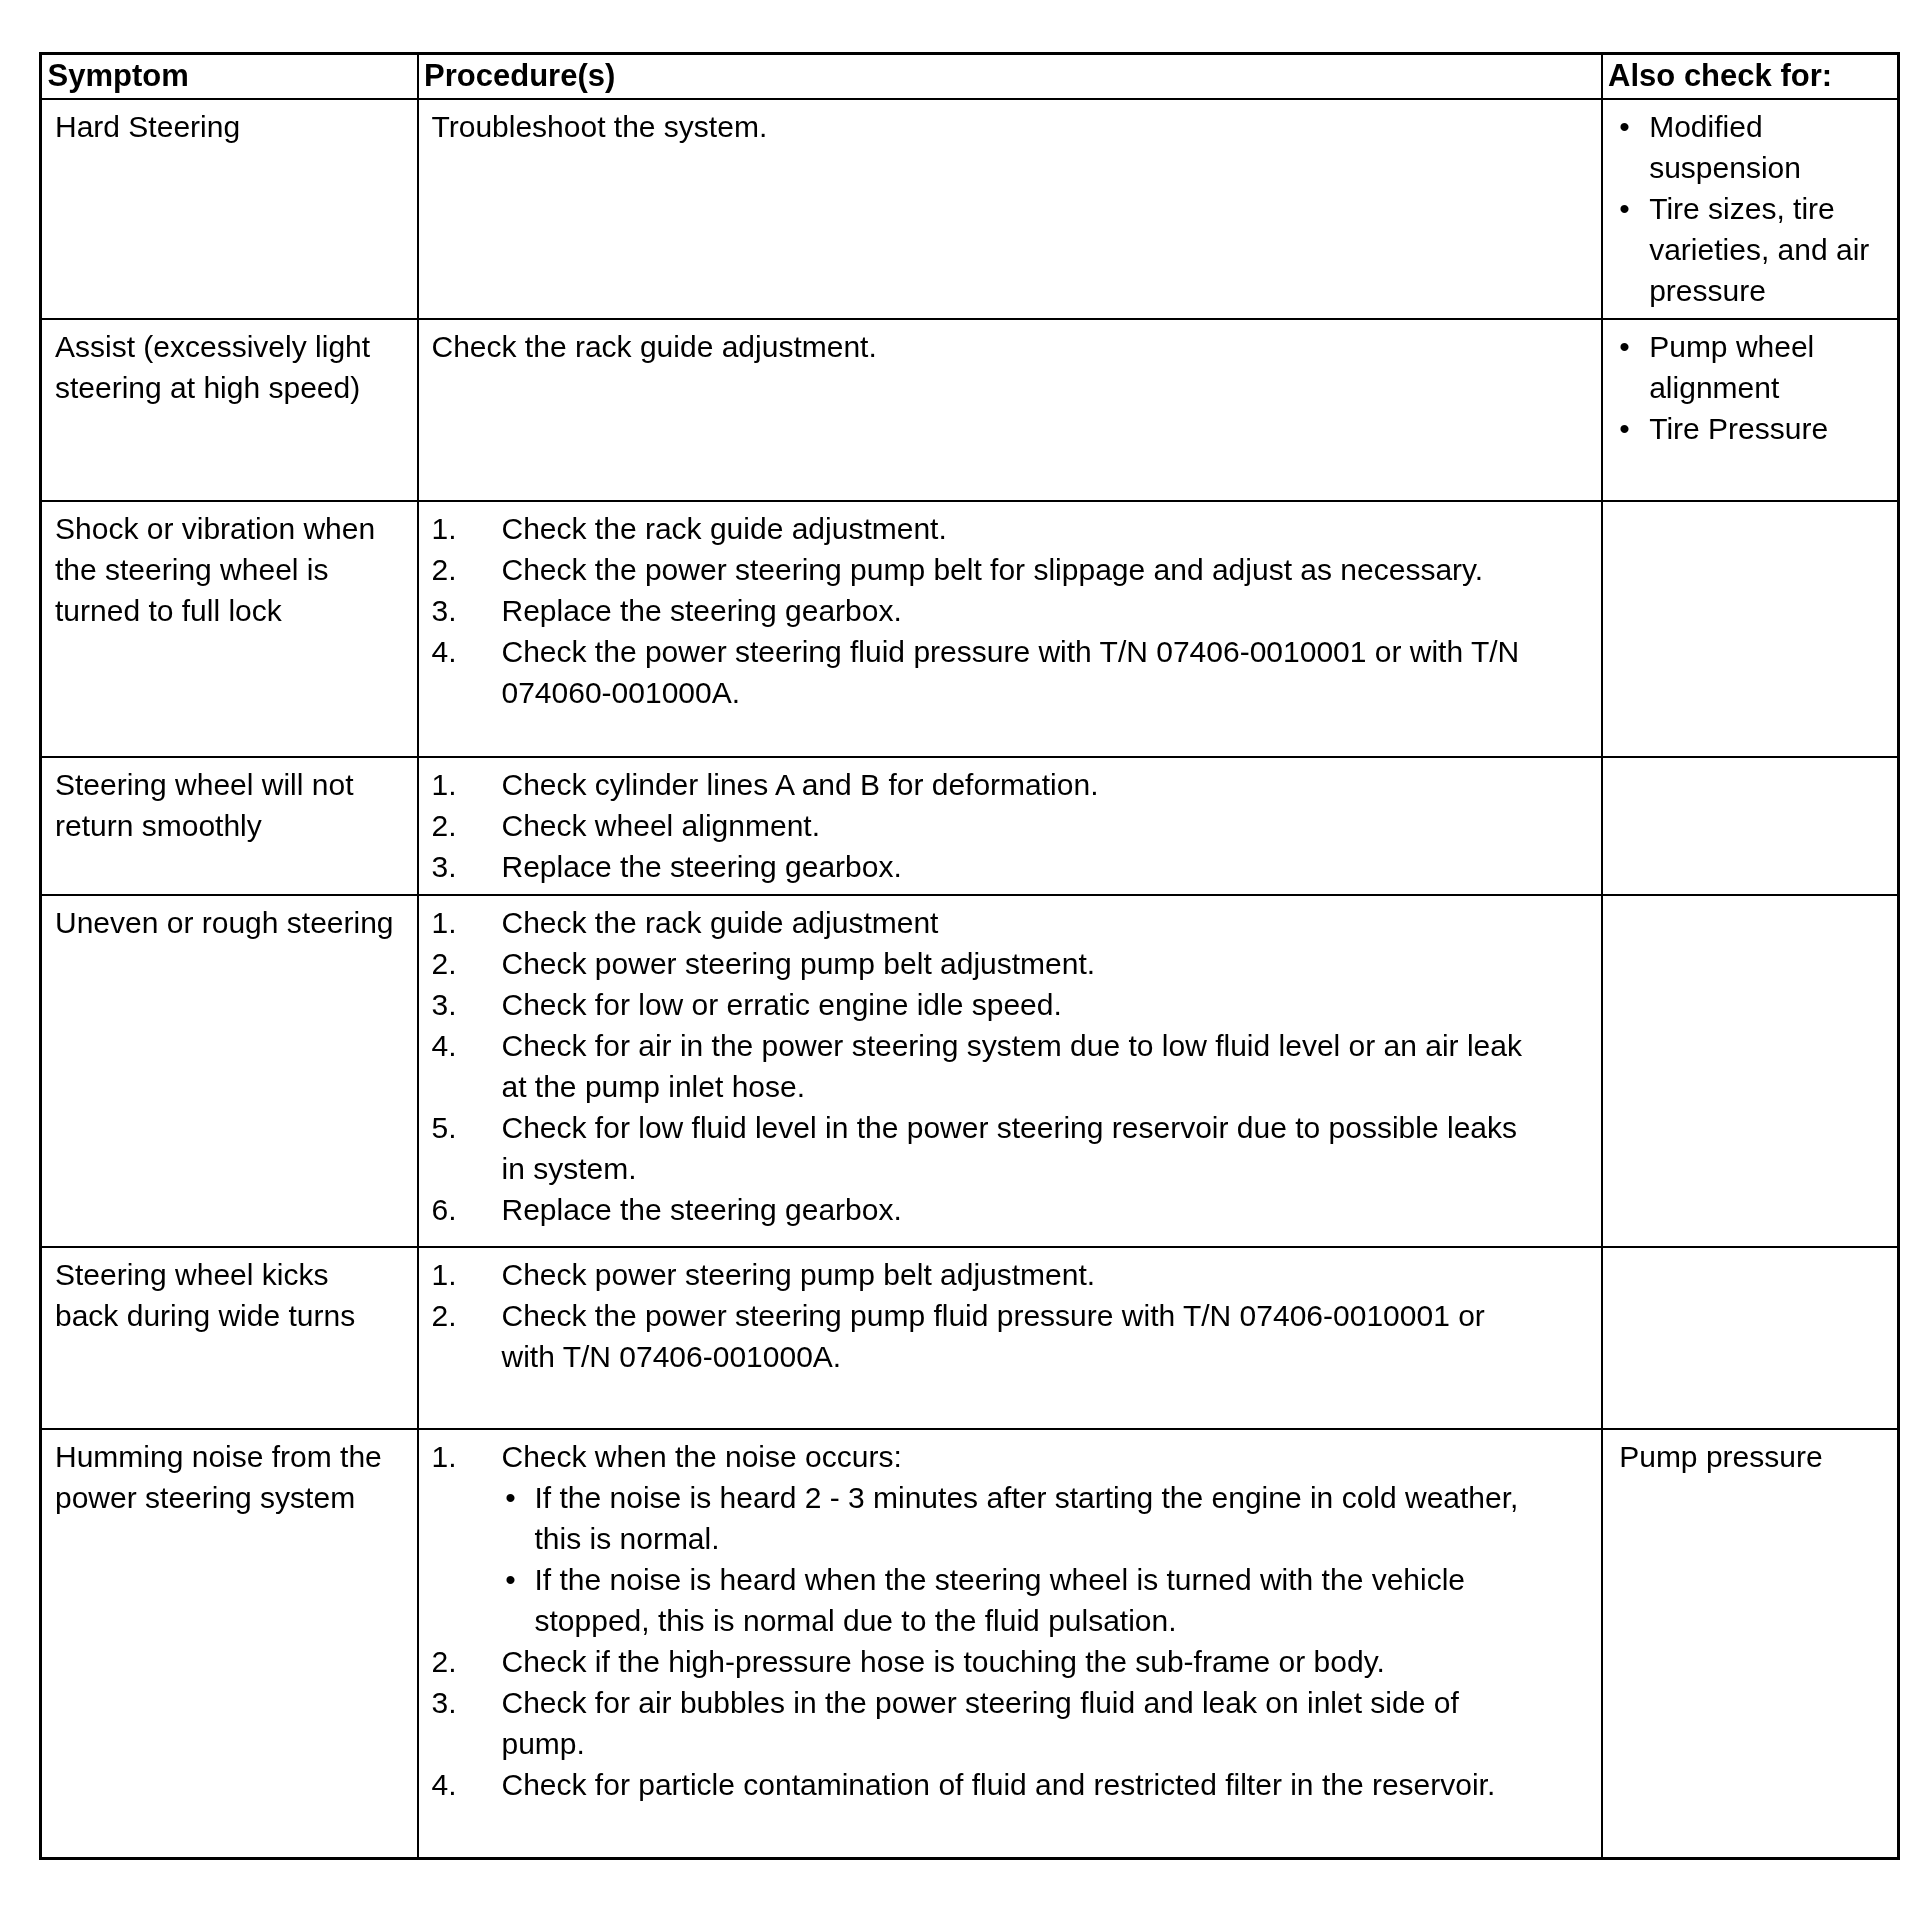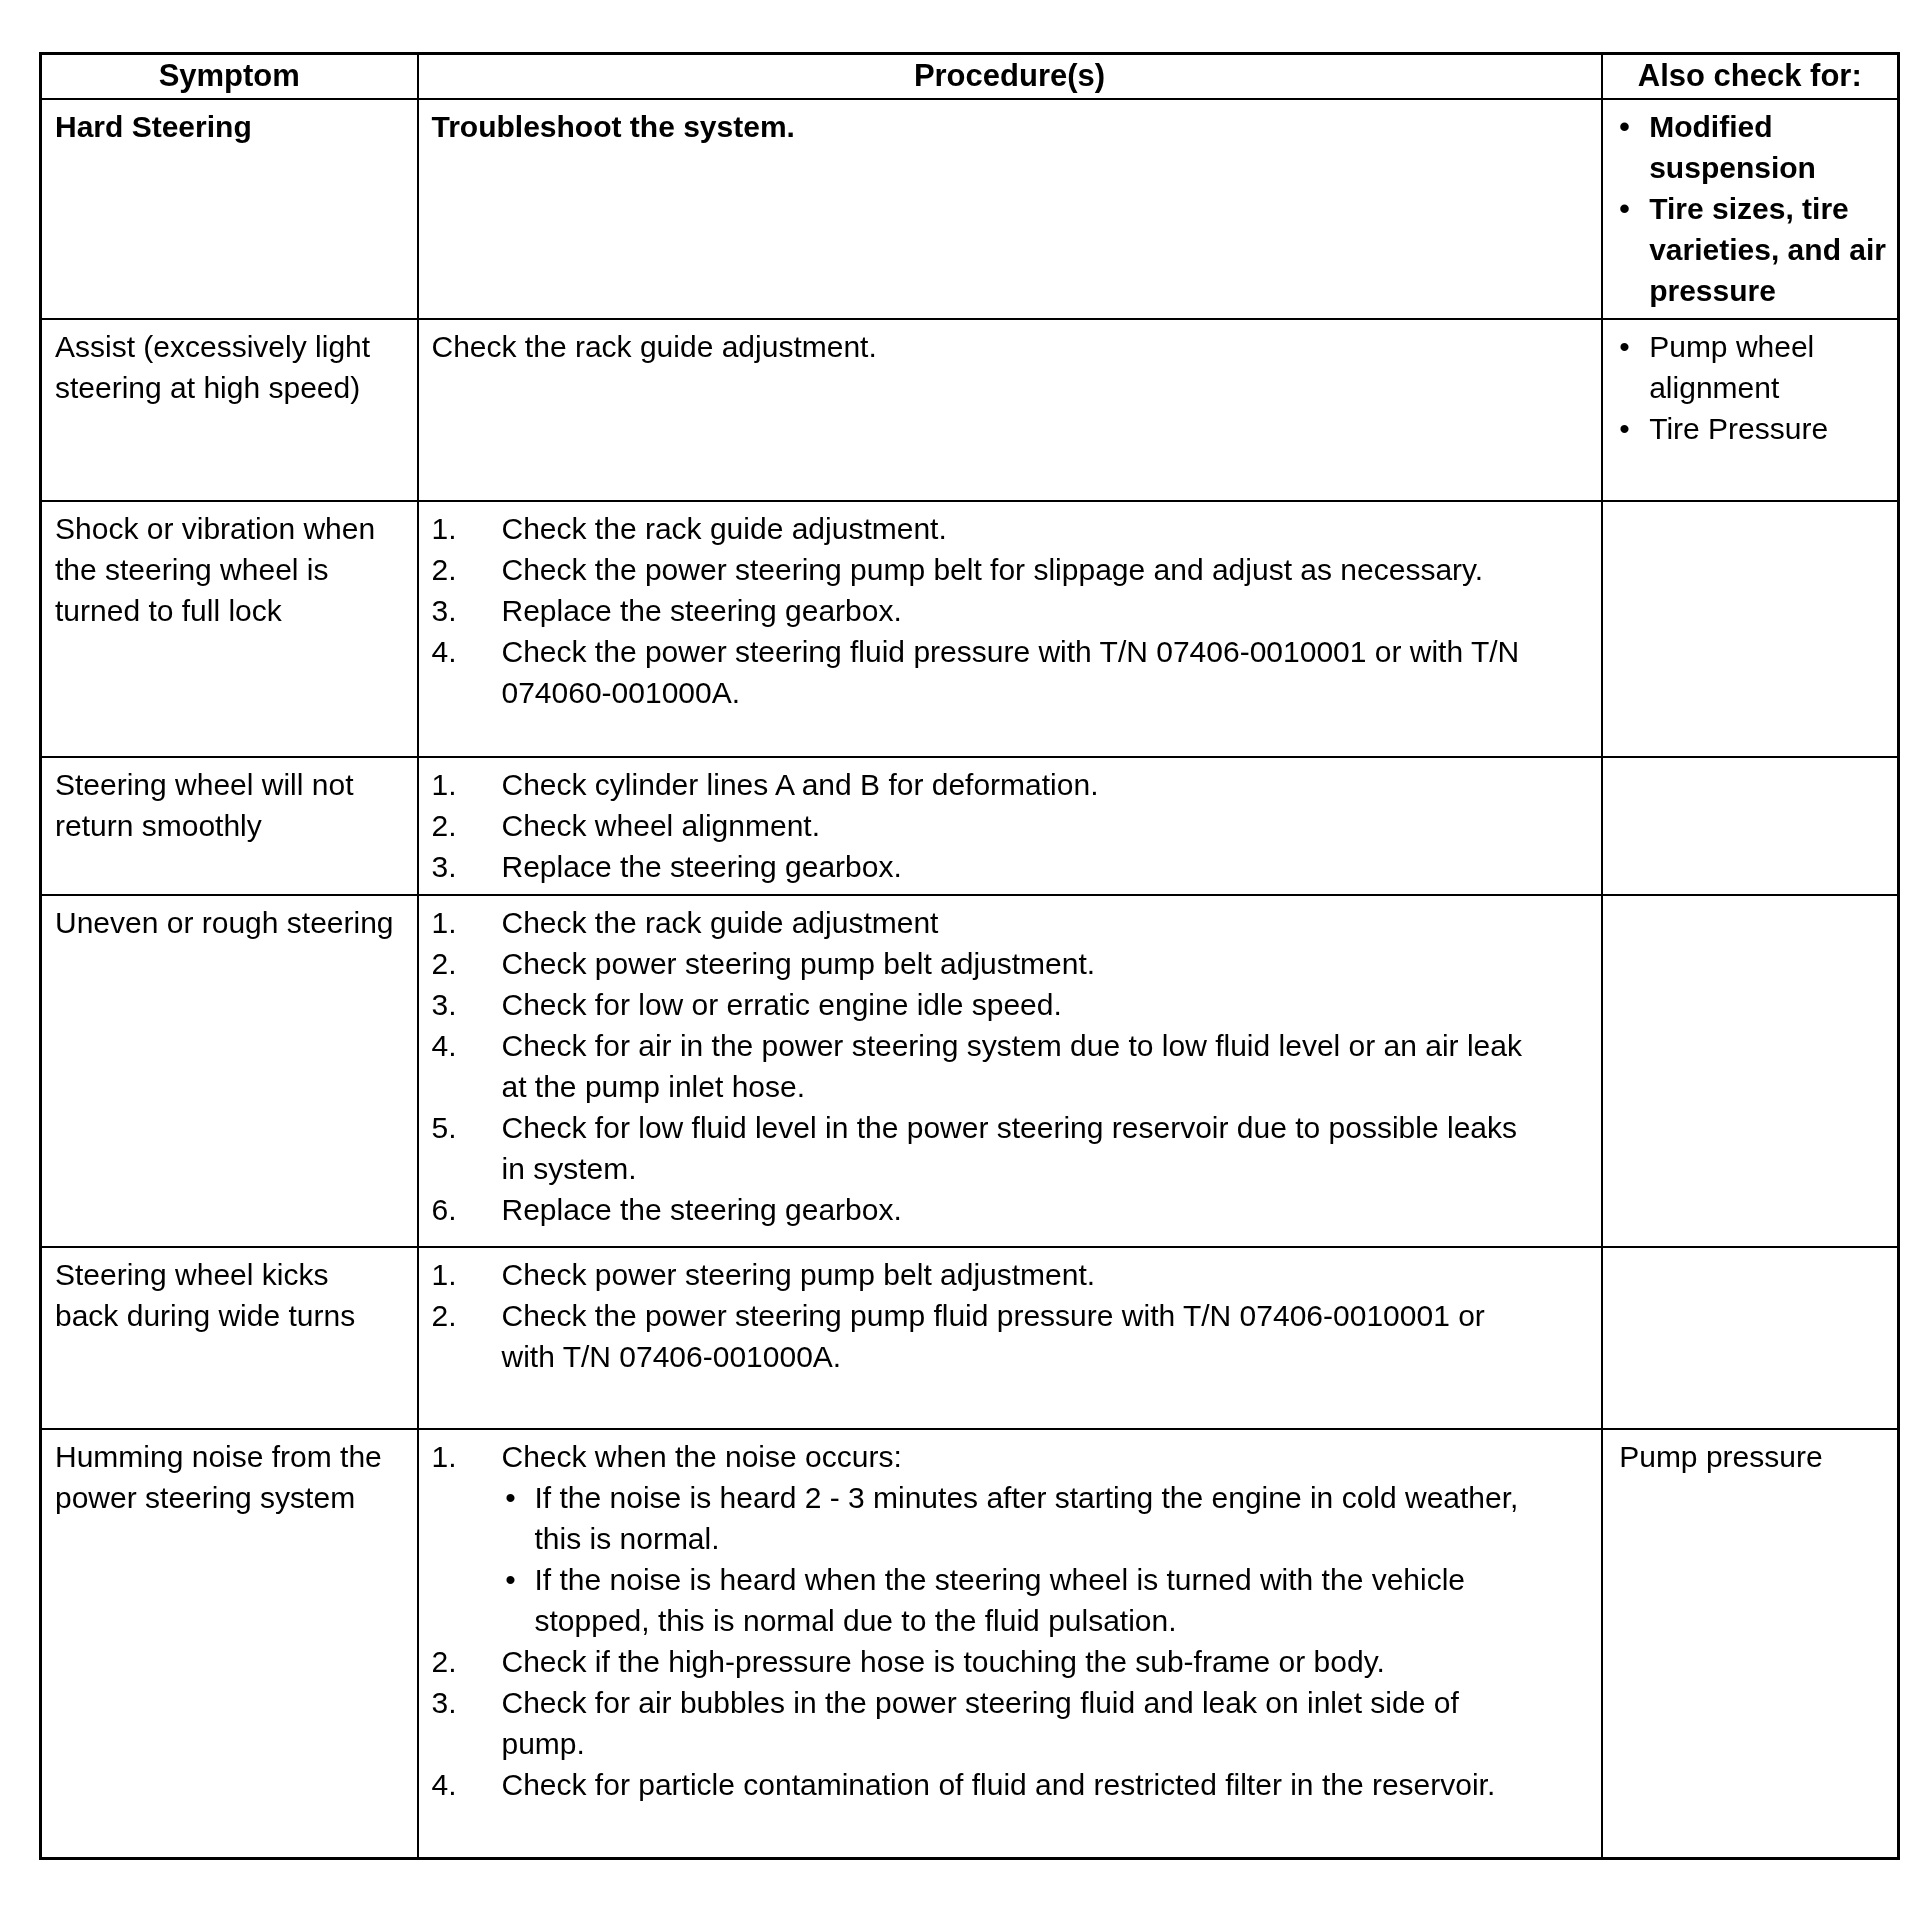--- a/index.html
+++ b/index.html
@@ -19,21 +19,21 @@
     table-layout: fixed;
     border: 3.7px solid #000;
   }
   .tbl th, .tbl td {
     border: 2.8px solid #000;
     vertical-align: top;
   }
   .tbl th {
     font-size: 31px;
     font-weight: bold;
-    text-align: center;
+    text-align: left;
     padding: 2.8px 5.6px 5.6px 5.6px;
     line-height: 35px;
   }
   .tbl td {
     font-size: 30px;
     line-height: 41px;
     padding: 5.6px 9.3px 7.4px 13px;
   }
   col.c-symptom { width: 377px; }
   col.c-proc    { width: 1184px; }
@@ -75,21 +75,21 @@
     </colgroup>
     <thead>
       <tr style="height:43px;">
         <th>Symptom</th>
         <th>Procedure(s)</th>
         <th>Also check for:</th>
       </tr>
     </thead>
     <tbody>
 
-      <tr style="height:208px;font-weight:bold;">
+      <tr style="height:208px;">
         <td class="sym">Hard Steering</td>
         <td class="proc">
           <div>Troubleshoot the system.</div>
         </td>
         <td class="also">
           <div class="also-item">
             <span class="also-bullet">•</span>
             <span class="also-text">Modified suspension</span>
           </div>
           <div class="also-item">

